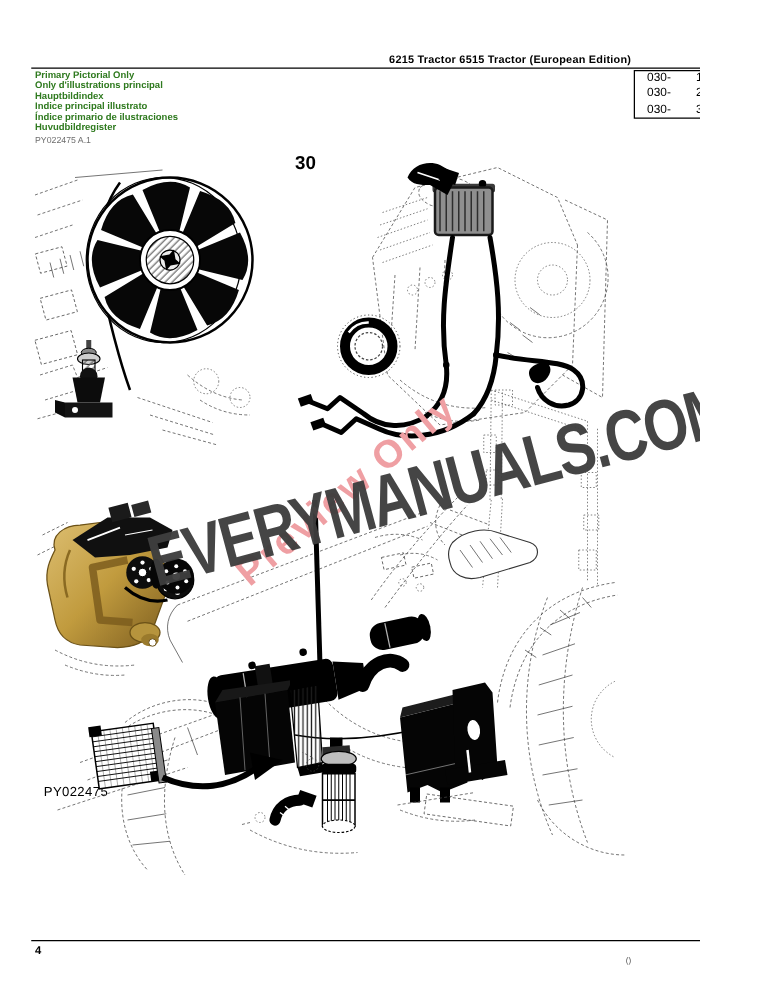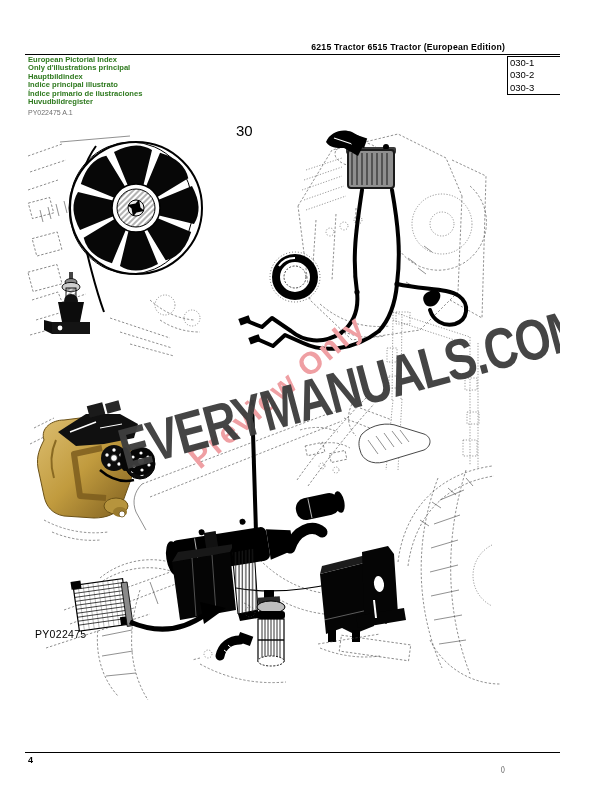--- a/index.html
+++ b/index.html
@@ -11,28 +11,28 @@
   .header-rule  { position:absolute; top:54px; left:25px; width:559px; height:0; border-top:1.4px solid #000; }
   .footer-rule  { position:absolute; top:752px; left:25px; width:559px; height:0; border-top:1.4px solid #000; }
   .footer-page  { position:absolute; top:755px; left:28px; font-size:9px; font-weight:bold; }
   .footer-right { position:absolute; top:755px; right:55px; font-size:8.5px; white-space:nowrap; }
   .footer-right span { margin-left:14px; }
   .footer-right span:first-child { margin-left:0; }
   .footer-mark  { position:absolute; top:765px; right:55px; font-size:6.5px; color:#555; }
 
   
   .ref-box { position:absolute; top:56px; left:507px; width:56px; border:1px solid #000; font-size:9.5px; }
-  .ref-box .row { display:flex; justify-content:flex-start; line-height:12.4px; padding:0 2px; }
+  .ref-box .row { display:flex; justify-content:flex-end; line-height:12.4px; padding:0 2px;gap:20px; }
 
   
   .index-block { position:absolute; top:56px; left:28px; font-size:7.6px; font-weight:bold;
                  line-height:8.4px; color:var(--index-green,#2f7a1f); }
   .index-caption { position:absolute; top:109px; left:28px; font-size:7px; color:var(--caption-gray,#6e6e6e); }
 
-  .figure-number { position:absolute; top:122px; left:236px; font-size:15px; font-weight:normal;text-align:right; }
+  .figure-number { position:absolute; top:122px; left:236px; font-size:15px; font-weight:bold;text-align:right; }
   .figure-label  { position:absolute; top:628px; left:35px; font-size:10.5px; font-weight:normal; letter-spacing:.3px; }
 
   
   .wm-pink { position:absolute; left:147px; top:317px; width:260px; height:150px;
              display:flex; align-items:center; justify-content:center;
              transform:rotate(-40deg); font-size:31px; font-weight:bold; letter-spacing:2px;
              color:var(--watermark-pink,#ef9fa3); z-index:3; white-space:nowrap; }
   .wm-gray { position:absolute; left:62px; top:298px; width:580px; height:180px;
              display:flex; align-items:center; justify-content:center;
              transform:rotate(-15deg) scaleY(1.25); font-size:46px; font-weight:bold; letter-spacing:-1.5px;
@@ -63,21 +63,21 @@
       <span>030-</span>
       <span>2</span>
     </div>
     <div class="row">
       <span>030-</span>
       <span>3</span>
     </div>
   </div>
 
   <div class="index-block">
-    <div>European Pictorial Index</div>
+    <div>Primary Pictorial Only</div>
     <div>Only d'illustrations principal</div>
     <div>Hauptbildindex</div>
     <div>Indice principal illustrato</div>
     <div>Índice primario de ilustraciones</div>
     <div>Huvudbildregister</div>
   </div>
   <div class="index-caption">PY022475 A.1</div>
 
   <div class="figure-number">30</div>
 

